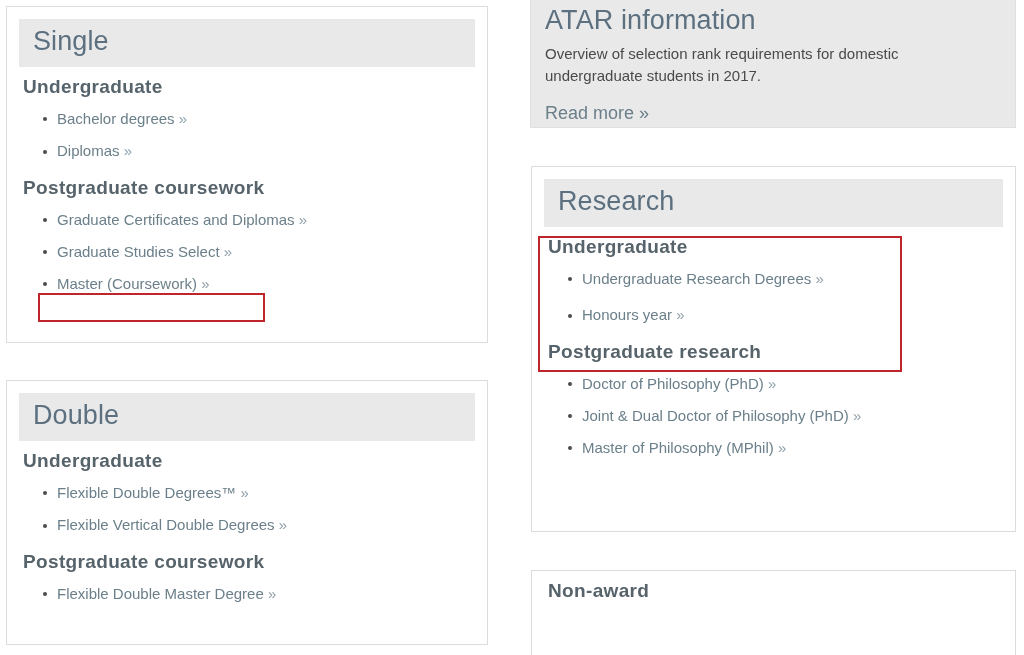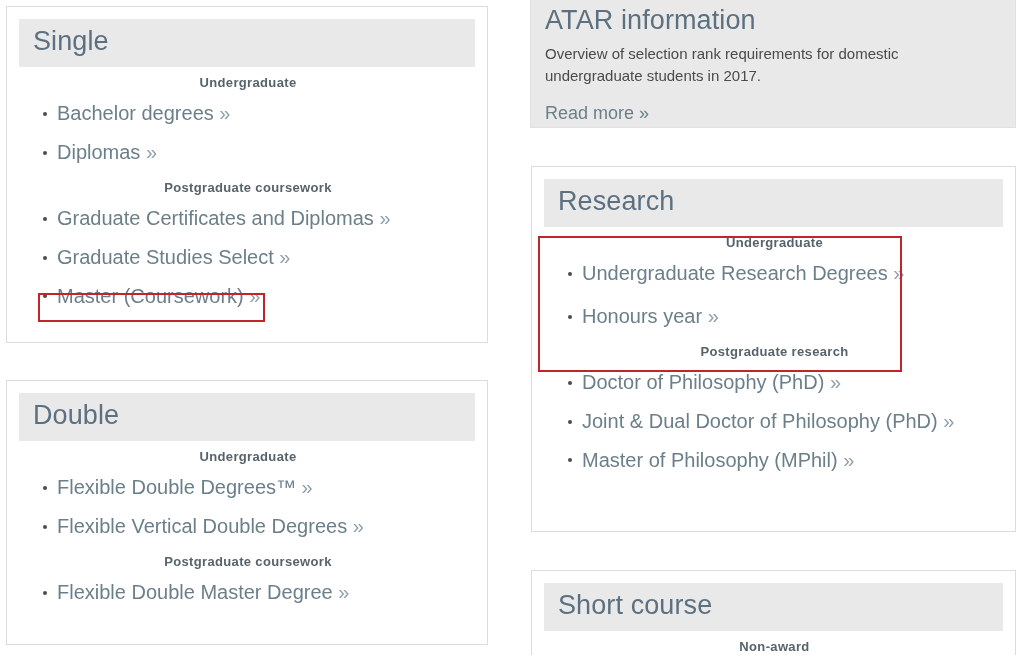--- a/index.html
+++ b/index.html
@@ -42,36 +42,35 @@
   }
   .card-body{
     padding:0 14px 10px 12px;
   }
   .card.filled .card-body{
     padding:0 16px 12px 14px;
   }
 
   
   .sect{
-    font-size:13px;
+    font-size:19px;
     font-weight:bold;
     color:#57636b;
     letter-spacing:.35px;
     margin:6px 0 2px 4px;
     line-height:1.5;
-    text-align:center;
   }
   .lst{
     list-style:none;
     margin:0 0 4px 0;
     padding:0;
   }
   .lst li{
     position:relative;
-    font-size:20px;
+    font-size:15px;
     color:#6b7f8a;
     line-height:1.34;
     padding:6px 0 6px 38px;
   }
   .lst li .bullet{
     position:absolute;
     left:24px;
     top:50%;
     margin-top:-2px;
     width:4px;height:4px;
@@ -227,21 +226,20 @@
         <li>
           <span class="bullet"></span>
           <a class="lnk"><span>Master of Philosophy (MPhil)</span> <span class="chev">»</span></a>
         </li>
       </ul>
 
     </div>
   </div>
 
   <div class="card" id="card-shortcourse">
-    <div class="card-header">Short course</div>
     <div class="card-body">
       <div class="sect">Non-award</div>
     </div>
   </div>
 
   <div class="anno" id="anno-master"></div>
   <div class="anno" id="anno-research"></div>
 
 </div>
 

